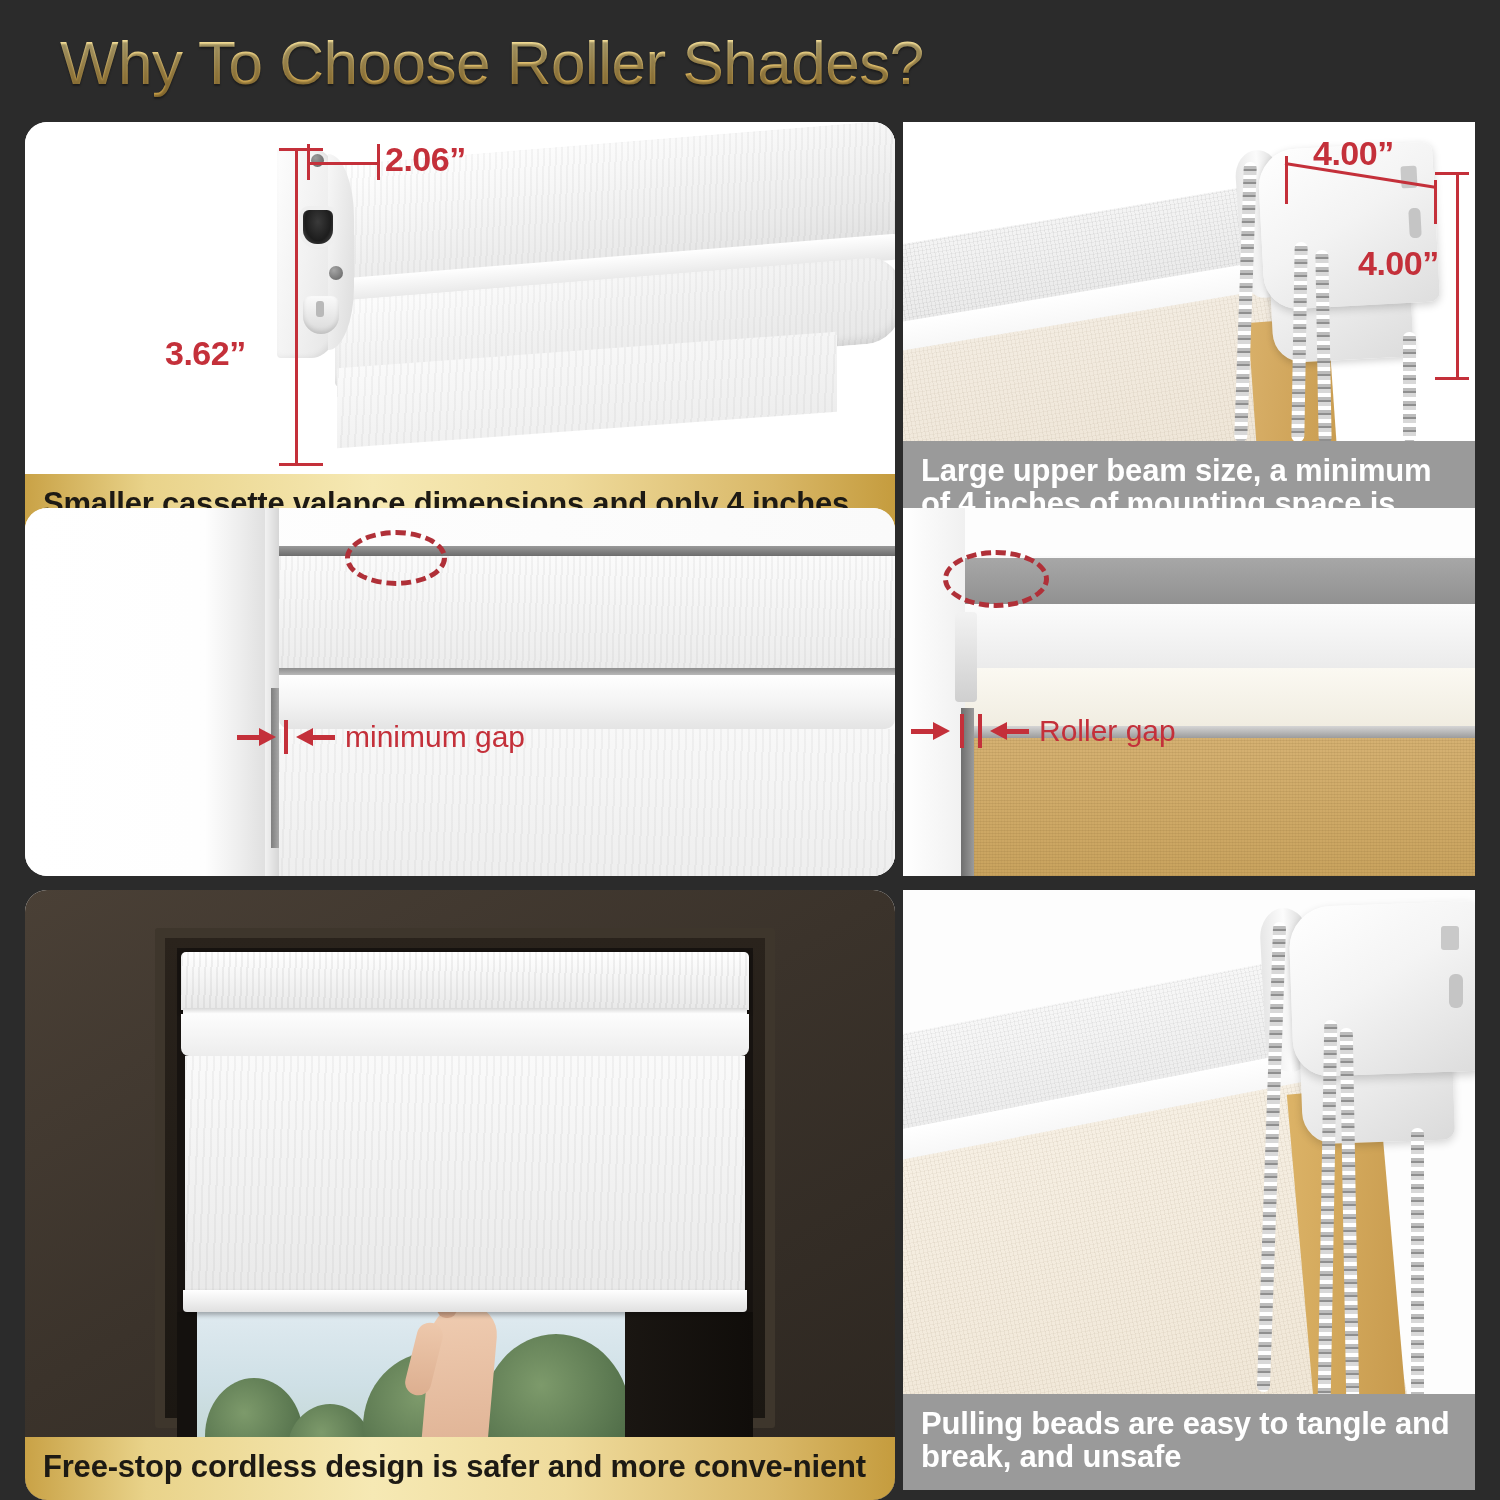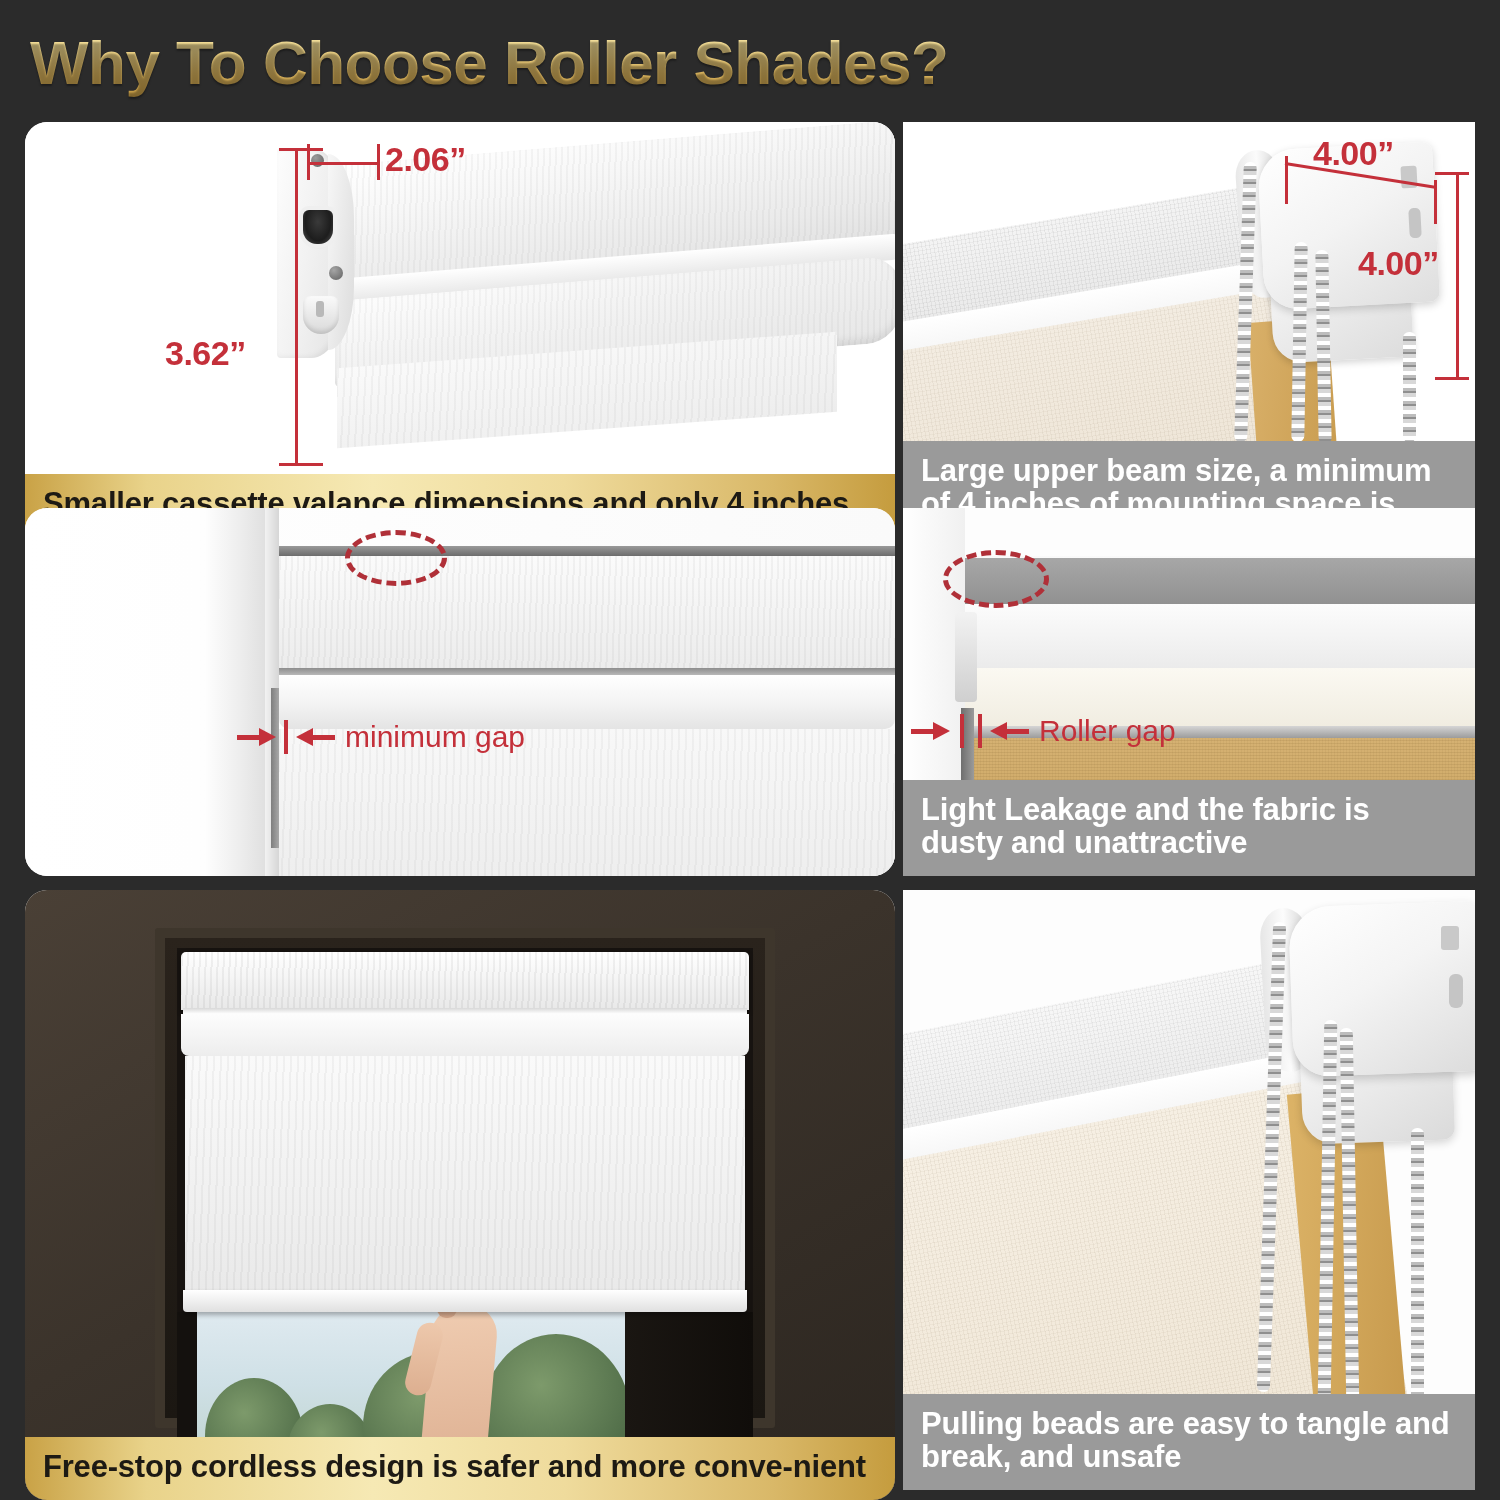--- a/index.html
+++ b/index.html
@@ -7,26 +7,26 @@
   body {
     background:#2b2b2b;
     font-family:"Liberation Sans", sans-serif;
     overflow:hidden;
     position:relative;
   }
 
   
   .title-bar { position:absolute; left:30px; top:18px; width:1300px; height:90px; }
   .title-text {
-    font-size:62px; font-weight:bold; letter-spacing:-0.5px;
+    font-size:62px; font-weight:normal; letter-spacing:-0.5px;
     background:linear-gradient(180deg,#fbf0bf 0%,#f3dd95 28%,#d8b25c 62%,#bb8f37 100%);
     -webkit-background-clip:text; background-clip:text;
     -webkit-text-fill-color:transparent; color:#d8b25c;
     text-shadow:0 2px 2px rgba(0,0,0,0.35);
-    white-space:nowrap; line-height:90px;
+    white-space:nowrap; line-height:90px;margin-left:30px;
   }
 
   
   .grid { position:absolute; left:0; top:112px; width:1500px; height:1388px; }
 
   .panel { position:absolute; overflow:hidden; background:#ffffff; }
   .panel.left  { left:25px;  border-radius:22px; }
   .panel.right { left:903px; border-radius:0; }
   .panel.left  { width:870px; }
   .panel.right { width:572px; }
@@ -457,21 +457,20 @@
       <div class="gap-annot" style="left:8px;top:206px;">
         <div class="arrow-tail-r"></div>
         <div class="arrow-r"></div>
         <div class="gap-bar" style="margin-left:10px;"></div>
         <div class="gap-bar" style="margin-left:14px;"></div>
         <div class="arrow-l" style="margin-left:8px;"></div>
         <div class="arrow-tail-l"></div>
         <div class="txt" style="margin-left:10px;">Roller gap</div>
       </div>
     </div>
-    <div class="caption gray">Light Leakage and the fabric is dusty and unattractive</div>
   </div>
 
   <div class="panel right row3r">
     <div class="stage">
       <div class="p6-bg"></div>
       <div class="p6-white-top"></div>
       <div class="p6-white-band"></div>
       <div class="p6-cream"></div>
       <div class="p6-tan"></div>
       <div class="p6-roll"></div>

